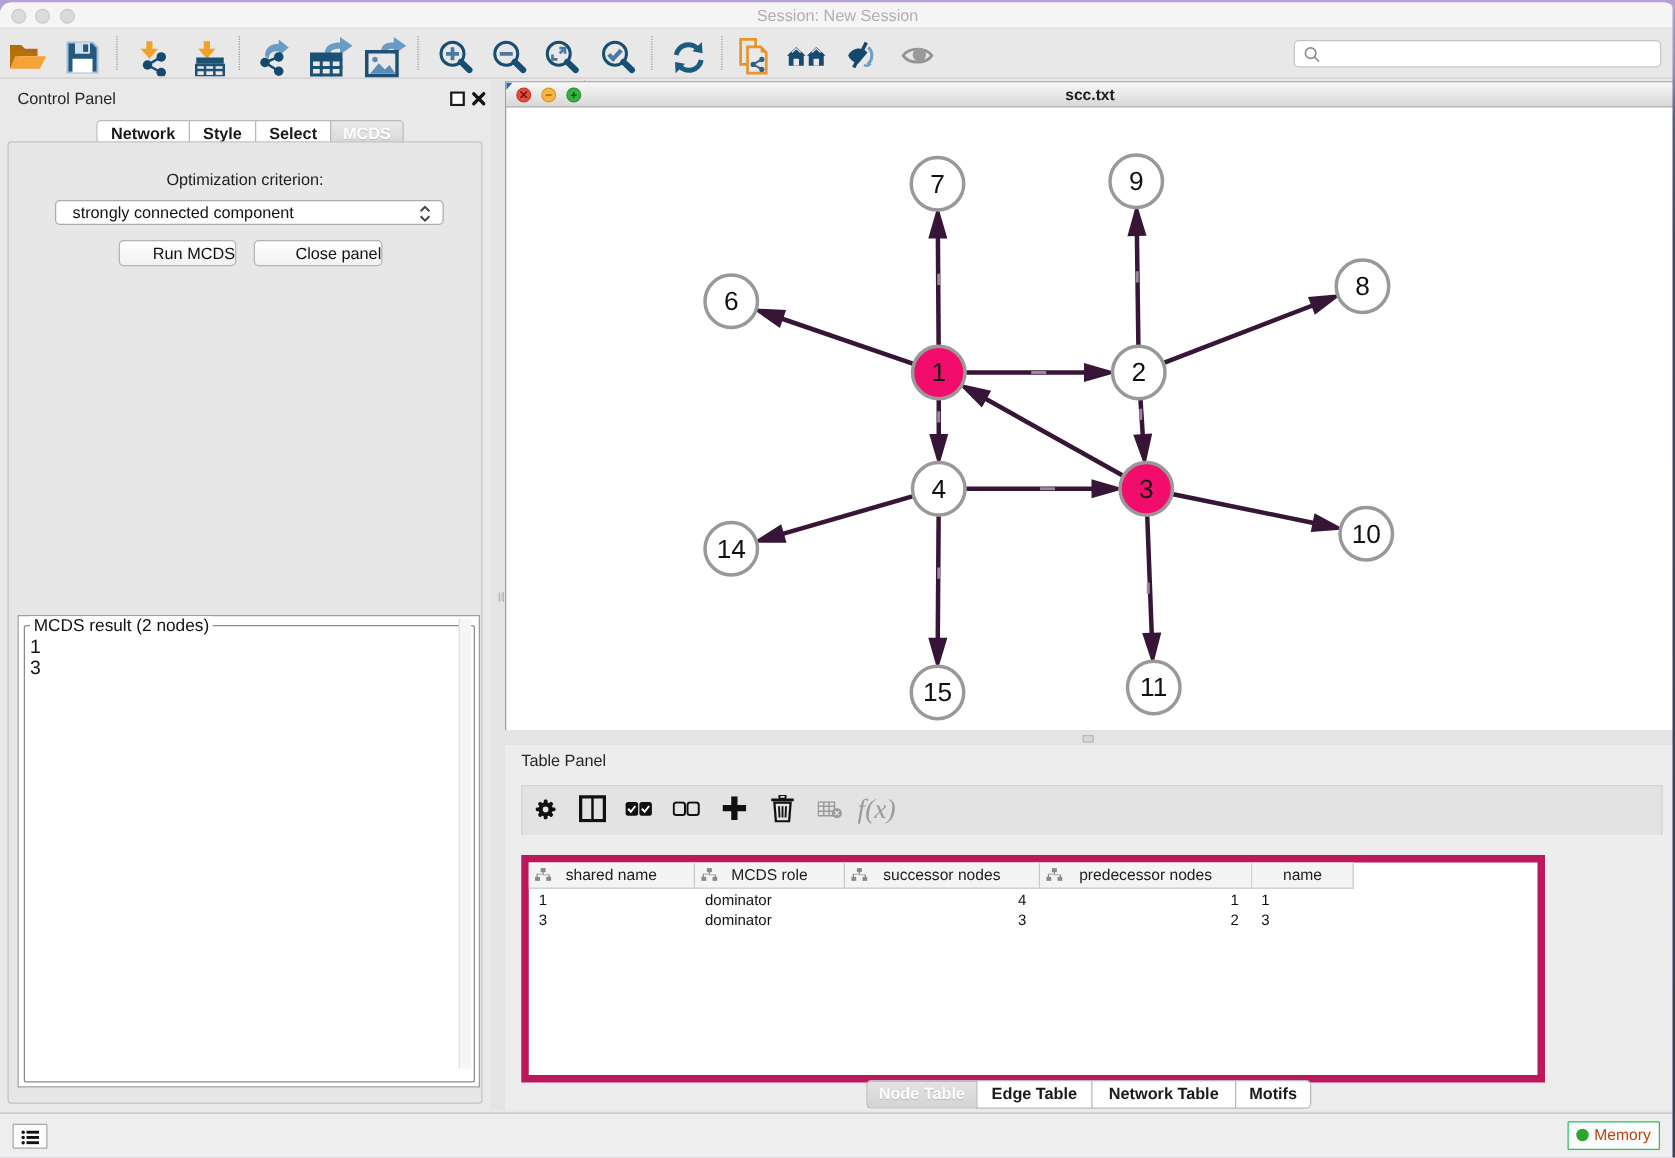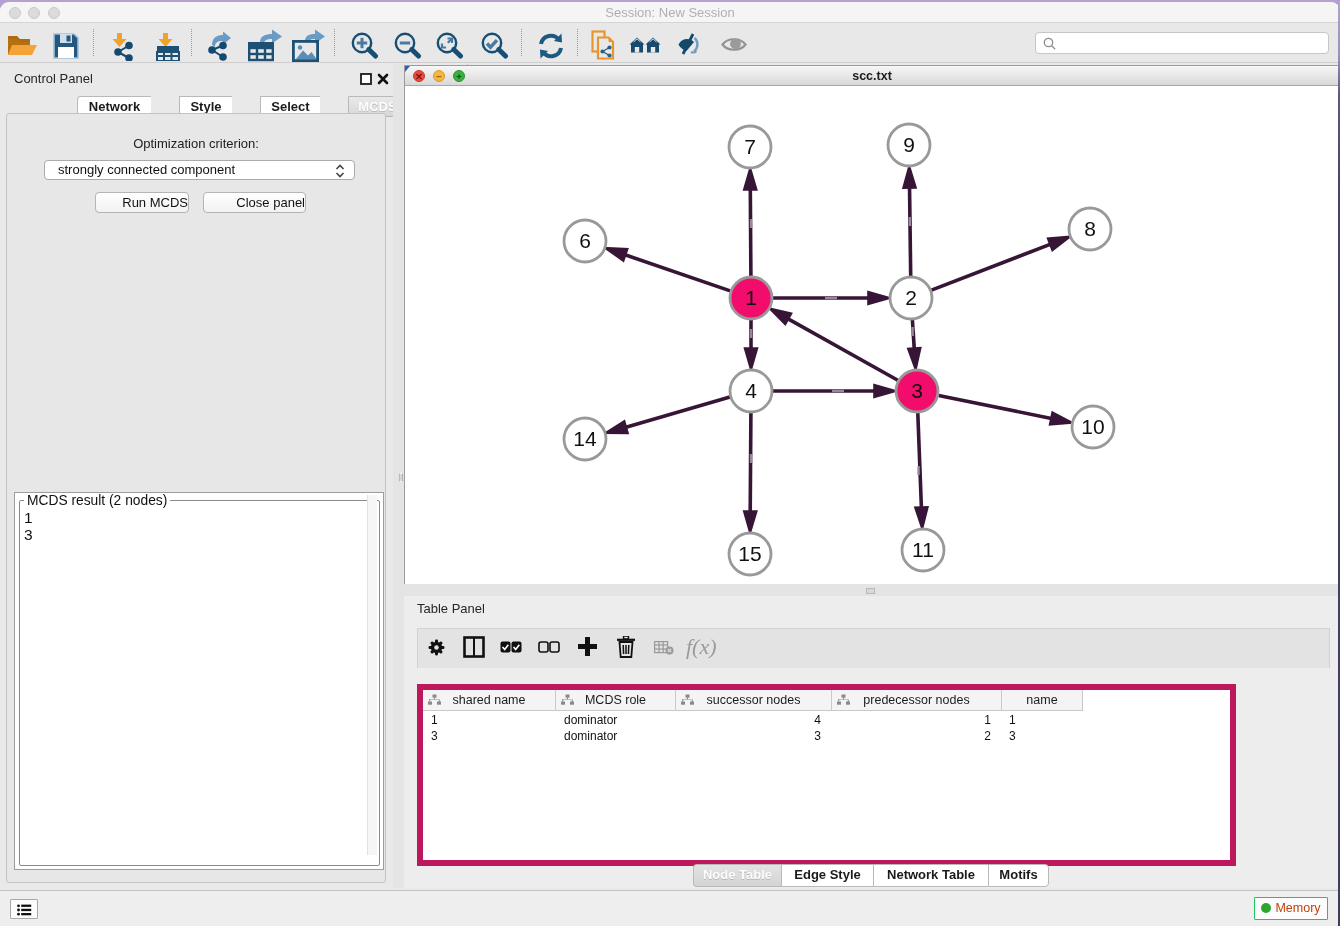--- a/index.html
+++ b/index.html
@@ -13,21 +13,21 @@
 .tl { position:absolute; top:5px; width:12px; height:12px; border-radius:50%; background:#dbdbdb; border:1px solid #c9c9c9; }
 #wtitle { position:absolute; top:3px; left:0; width:100%; text-align:center; font-size:13px; color:#b3adb3; }
 #toolbar { position:absolute; left:0; top:21px; width:1340px; height:40px; background:#e9e8e8; border-bottom:1px solid #cfcdcd; }
 .sep { position:absolute; top:6px; height:27px; width:0; border-left:1px dotted #9a9a9a; }
 .ticon { position:absolute; top:3px; }
 #searchbox { position:absolute; left:1035px; top:9px; width:294px; height:22px; background:#fff; border:1px solid #c6c6c6; border-radius:4px; }
 
 
 #cpanel { position:absolute; left:0; top:62px; width:468px; height:824px; background:#e9e9e9; border-right:1px solid #bdbdbd; }
 #cptitle { position:absolute; left:14px; top:7px; font-size:13px; color:#262626; }
-#cptabs { position:absolute; left:77px; top:32px; height:21px; display:flex; font-size:13px; font-weight:700; color:#1a1a1a;gap:28px; }
+#cptabs { position:absolute; left:77px; top:32px; height:21px; display:flex; font-size:13px; font-weight:700; color:#1a1a1a; }
 .cptab { background:#fff; border:1px solid #b9b9b9; border-right:none; line-height:19px; text-align:center; }
 .cptab:first-child { border-radius:4px 0 0 4px; }
 .cptab.sel { background:linear-gradient(#e9e9e9,#d7d7d7); color:#fefefe; border-radius:0 4px 4px 0; border-right:1px solid #b9b9b9; text-shadow:0 1px 0 #bbb; }
 #cpbody { position:absolute; left:6px; top:49px; width:380px; height:770px; background:#e7e7e7; border:1px solid #c3c3c3; border-radius:3px; }
 #optlabel { position:absolute; left:0; top:72px; width:392px; text-align:center; font-size:13px; color:#202020; }
 #combo { position:absolute; left:44px; top:96px; width:311px; height:20px; background:#fff; border:1px solid #ababab; border-radius:4px; font-size:13px; color:#111; line-height:18px; padding-left:13px; }
 #combo svg { position:absolute; right:7px; top:2px; }
 .btn { position:absolute; top:128px; height:21px; background:linear-gradient(#ffffff,#f2f2f2); border:1px solid #b4b4b4; border-radius:4px; font-size:13px; color:#111; text-align:right; line-height:19px; }
 #resultbox { position:absolute; left:14px; top:428px; width:370px; height:378px; background:#fff; border:1px solid #9d9d9d; }
 #fieldset { position:absolute; left:4px; top:7px; width:361px; height:366px; border:1px solid #8a8a8a; border-radius:2px; }
@@ -464,21 +464,21 @@
       <div class="trow" style="top:39px">
         <span class="td" style="left:8px">3</span>
         <span class="td" style="left:141px">dominator</span>
         <span class="td" style="left:253px;width:145px;text-align:right">3</span>
         <span class="td" style="left:409px;width:159px;text-align:right">2</span>
         <span class="td" style="left:586px">3</span>
       </div>
     </div>
     <div id="ttabs">
       <div class="ttab first" style="width:88px">Node Table</div>
-      <div class="ttab" style="width:92px">Edge Style</div>
+      <div class="ttab" style="width:92px">Edge Table</div>
       <div class="ttab" style="width:115px">Network Table</div>
       <div class="ttab last" style="width:61px">Motifs</div>
     </div>
   </div>
 
   <div id="statusbar">
     <div id="listbtn">
       <svg width="15" height="12" style="position:absolute;left:6px;top:4px" viewBox="0 0 15 12">
           <circle cx="1.5" cy="1.8" r="1.4" fill="#111"></circle>
           <circle cx="1.5" cy="6" r="1.4" fill="#111"></circle>

